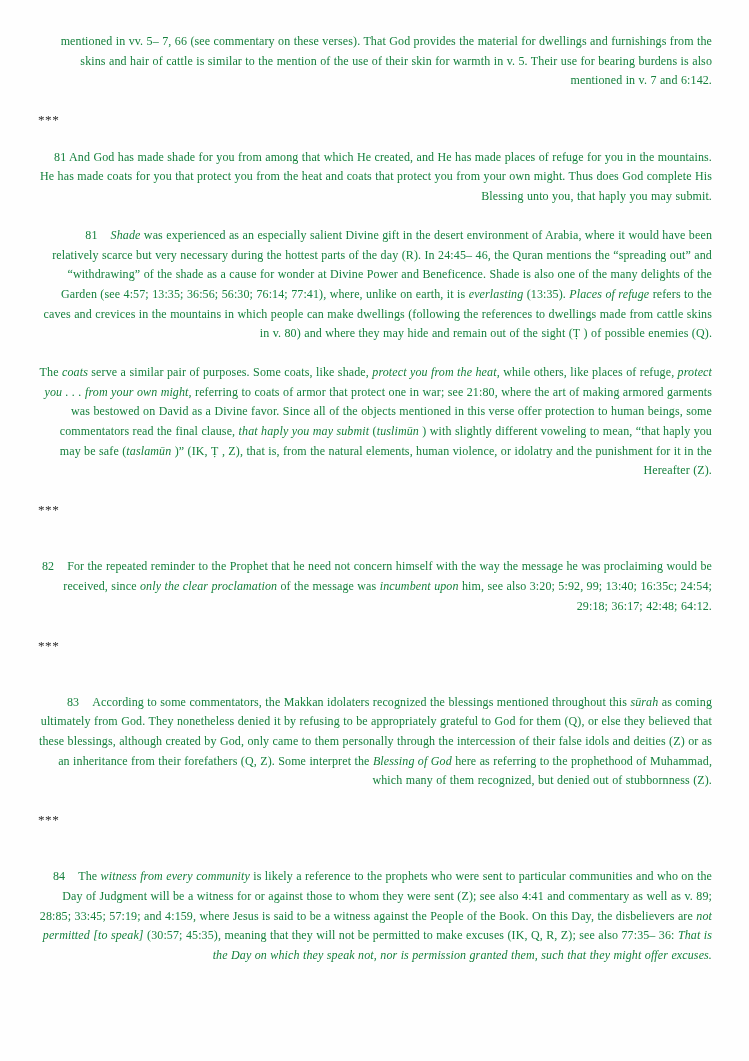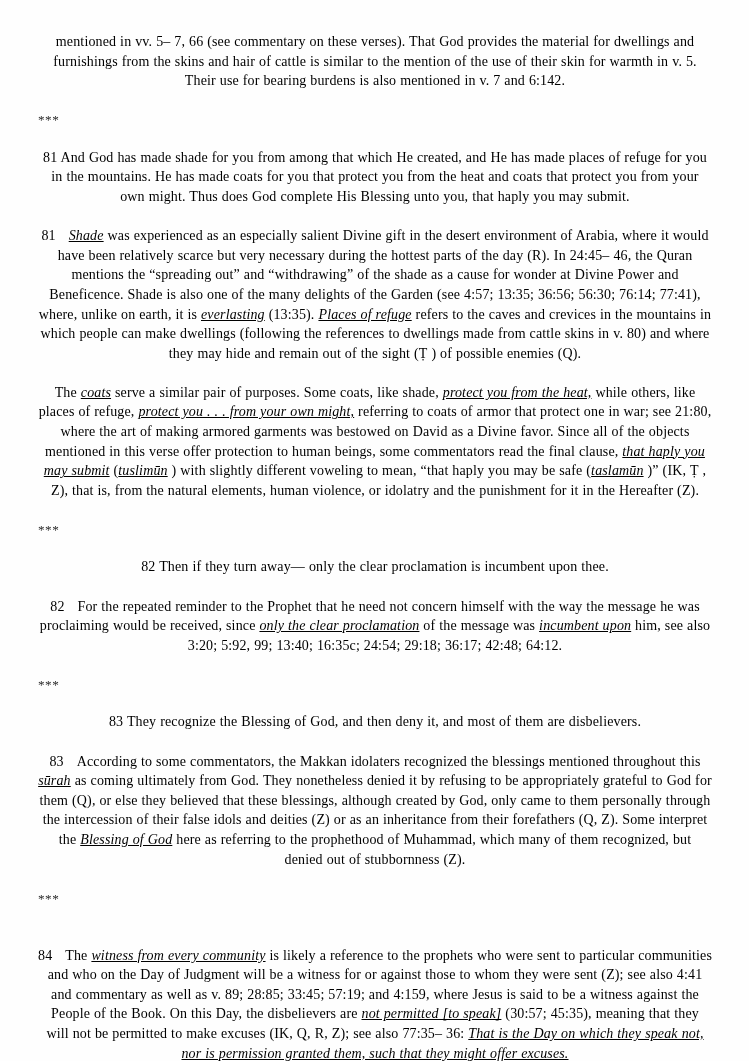--- a/index.html
+++ b/index.html
@@ -24,24 +24,24 @@
     background: #fefefe;
   }
   .content {
     position: absolute;
     left: 38px;
     top: 32px;
     width: 674px;
   }
   p.block {
     margin: 0 0 0 0;
-    font-size: 14px;
+    font-size: 12px;
     line-height: 19.6px;
-    text-align: center;
-    color: #000000;
+    text-align: right;
+    color: #15803d;
     letter-spacing: 0.01em;
     word-spacing: 0.02em;
   }
   .spacer-para {
     height: 19.5px;
   }
   .spacer-small {
     height: 18px;
   }
   .stars {
@@ -51,21 +51,20 @@
     letter-spacing: 0.5px;
     color: #2a2a2a;
     font-family: "Liberation Serif", "DejaVu Serif", serif;
   }
   .gap {
     display: inline-block;
     width: 13px;
   }
   i, em {
     font-style: italic;
-    text-decoration: underline;
   }
 </style>
 </head>
 <body>
 
 <div class="page">
   <div class="content">
 
     <p class="block">mentioned in vv. 5– 7, 66 (see commentary on these verses). That God provides the material for dwellings and furnishings from the skins and hair of cattle is similar to the mention of the use of their skin for warmth in v. 5. Their use for bearing burdens is also mentioned in v. 7 and 6:142.</p>
     <div class="spacer-para"></div>
@@ -78,30 +77,28 @@
 
     <p class="block"><span>81</span><span class="gap"></span><i>Shade</i><span> was experienced as an especially salient Divine gift in the desert environment of Arabia, where it would have been relatively scarce but very necessary during the hottest parts of the day (R). In 24:45– 46, the Quran mentions the “spreading out” and “withdrawing” of the shade as a cause for wonder at Divine Power and Beneficence. Shade is also one of the many delights of the Garden (see 4:57; 13:35; 36:56; 56:30; 76:14; 77:41), where, unlike on earth, it is </span><i>everlasting</i><span> (13:35). </span><i>Places of refuge</i><span> refers to the caves and crevices in the mountains in which people can make dwellings (following the references to dwellings made from cattle skins in v. 80) and where they may hide and remain out of the sight (Ṭ ) of possible enemies (Q).</span></p>
     <div class="spacer-para"></div>
 
     <p class="block"><span>The </span><i>coats</i><span> serve a similar pair of purposes. Some coats, like shade, </span><i>protect you from the heat,</i><span> while others, like places of refuge, </span><i>protect you . . . from your own might,</i><span> referring to coats of armor that protect one in war; see 21:80, where the art of making armored garments was bestowed on David as a Divine favor. Since all of the objects mentioned in this verse offer protection to human beings, some commentators read the final clause, </span><i>that haply you may submit</i><span> (</span><i>tuslimūn</i><span> ) with slightly different voweling to mean, “that haply you may be safe (</span><i>taslamūn</i><span> )” (IK, Ṭ , Z), that is, from the natural elements, human violence, or idolatry and the punishment for it in the Hereafter (Z).</span></p>
     <div class="spacer-para"></div>
 
     <p class="stars">***</p>
     <div class="spacer-small"></div>
 
-    <p class="block">82 Then if they turn away— only the clear proclamation is incumbent upon thee.</p>
     <div class="spacer-para"></div>
 
     <p class="block"><span>82</span><span class="gap"></span><span>For the repeated reminder to the Prophet that he need not concern himself with the way the message he was proclaiming would be received, since </span><i>only the clear proclamation</i><span> of the message was </span><i>incumbent upon</i><span> him, see also 3:20; 5:92, 99; 13:40; 16:35c; 24:54; 29:18; 36:17; 42:48; 64:12.</span></p>
     <div class="spacer-para"></div>
 
     <p class="stars">***</p>
     <div class="spacer-small"></div>
 
-    <p class="block">83 They recognize the Blessing of God, and then deny it, and most of them are disbelievers.</p>
     <div class="spacer-para"></div>
 
     <p class="block"><span>83</span><span class="gap"></span><span>According to some commentators, the Makkan idolaters recognized the blessings mentioned throughout this </span><i>sūrah</i><span> as coming ultimately from God. They nonetheless denied it by refusing to be appropriately grateful to God for them (Q), or else they believed that these blessings, although created by God, only came to them personally through the intercession of their false idols and deities (Z) or as an inheritance from their forefathers (Q, Z). Some interpret the </span><i>Blessing of God</i><span> here as referring to the prophethood of Muhammad, which many of them recognized, but denied out of stubbornness (Z).</span></p>
     <div class="spacer-para"></div>
 
     <p class="stars">***</p>
     <div class="spacer-small"></div>
 
     <div class="spacer-para"></div>
 

